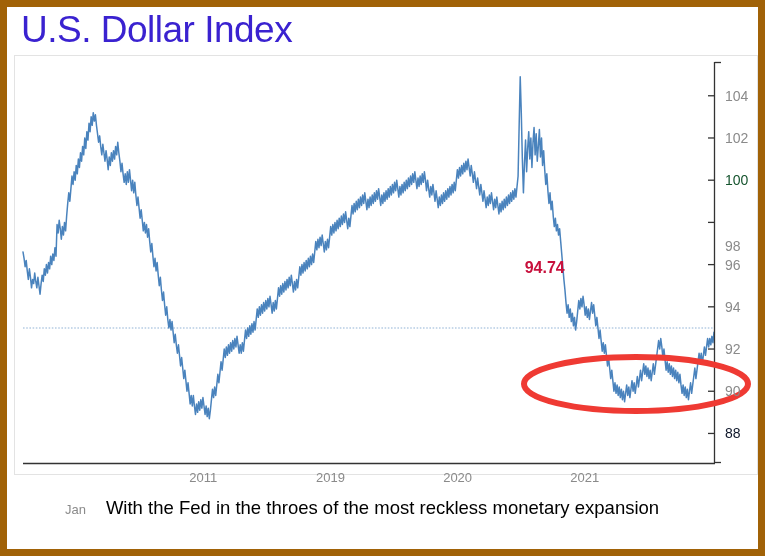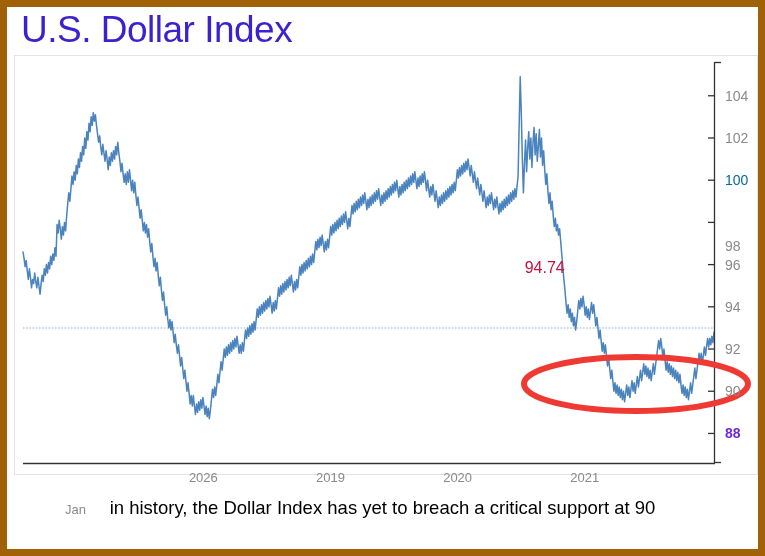--- a/index.html
+++ b/index.html
@@ -59,21 +59,21 @@
     position: absolute;
     font-size: 13px;
     color: #8a8a8a;
     font-family: "Liberation Sans", sans-serif;
     white-space: nowrap;
     transform: translateX(-50%);
   }
   #annot-9474 {
     position: absolute;
     font-size: 16px;
-    font-weight: normal;
+    font-weight: bold;
     color: #c8103c;
     font-family: "Liberation Sans", sans-serif;
     white-space: nowrap;
     transform: translateX(-50%);
   }
   #caption {
     position: absolute;
     left: 7px;
     right: 7px;
     top: 487px;
@@ -118,35 +118,35 @@
     </g>
 
     <line id="x-axis-spine" x1="16" y1="456.5" x2="708" y2="456.5" stroke="#333333" stroke-width="1.3"></line>
 
     <ellipse id="highlight-ellipse" cx="629" cy="377" rx="112" ry="27" fill="none" stroke="#ef3a33" stroke-width="6"></ellipse>
   </svg>
 
   <div id="y-tick-labels">
       <div class="ytick-label" style="left: 718px; top: 80.7684px; color: rgb(138, 138, 138);">104</div>
       <div class="ytick-label" style="left: 718px; top: 122.979px; color: rgb(138, 138, 138);">102</div>
-      <div class="ytick-label" style="left: 718px; top: 165.189px; color: #0369a1;">100</div>
+      <div class="ytick-label" style="left: 718px; top: 165.189px; color: #14532d;">100</div>
       <div class="ytick-label" style="left: 718px; top: 207.4px; color: rgb(138, 138, 138); margin-top: 24px;">98</div>
       <div class="ytick-label" style="left: 718px; top: 249.611px; color: rgb(138, 138, 138);">96</div>
       <div class="ytick-label" style="left: 718px; top: 291.821px; color: rgb(138, 138, 138); text-align: right;">94</div>
       <div class="ytick-label" style="left: 718px; top: 334.032px; color: rgb(138, 138, 138);">92</div>
       <div class="ytick-label" style="left: 718px; top: 376.242px; color: rgb(138, 138, 138);">90</div>
-      <div class="ytick-label" style="left: 718px; top: 418.453px; color: #6d28d9; font-weight: bold;">88</div>
+      <div class="ytick-label" style="left: 718px; top: 418.453px; color: #0f172a;">88</div>
     </div>
   <div id="x-tick-labels">
       <div class="xtick-label" style="left: 68.516px; top: 463px; color: rgb(138, 138, 138); margin-top: 32px;">Jan</div>
-      <div class="xtick-label" style="left: 196.351px; top: 463px; color: rgb(138, 138, 138);">2026</div>
+      <div class="xtick-label" style="left: 196.351px; top: 463px; color: rgb(138, 138, 138);">2011</div>
       <div class="xtick-label" style="left: 323.495px; top: 463px; color: rgb(138, 138, 138);">2019</div>
       <div class="xtick-label" style="left: 450.639px; top: 463px; color: rgb(138, 138, 138);">2020</div>
       <div class="xtick-label" style="left: 577.783px; top: 463px; color: rgb(138, 138, 138); text-align: right;">2021</div>
     </div>
 
   <div id="annot-9474" style="left: 537.705px; top: 251.832px; color: rgb(200, 16, 60);">94.74</div>
 
   <div id="caption">
-    <span class="cap-line">in history, the Dollar Index has yet to breach a critical support at 90</span>
+    <span class="cap-line">With the Fed in the throes of the most reckless monetary expansion</span>
   </div>
 
 </div>
 
 </body></html>

